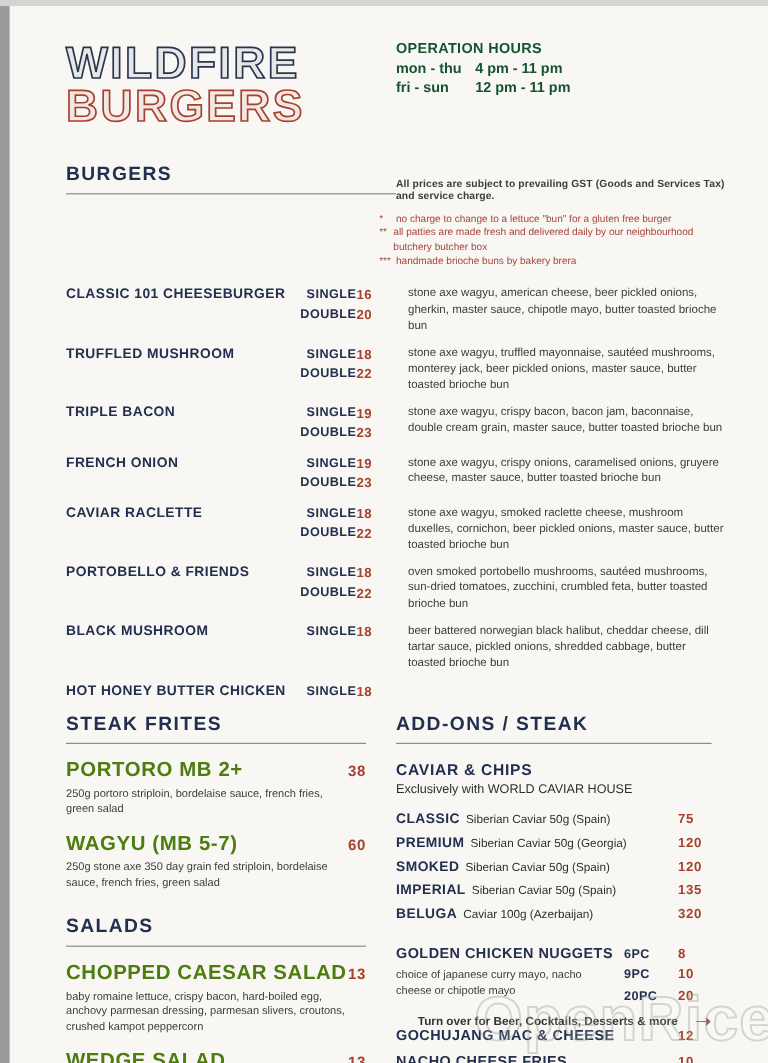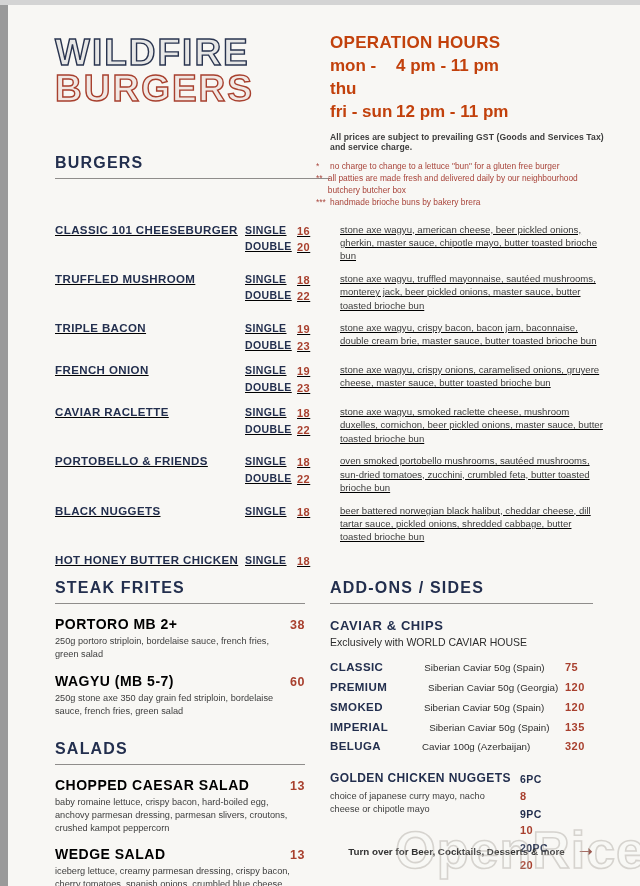--- a/index.html
+++ b/index.html
@@ -10,74 +10,74 @@
   .page { position:absolute; left:8px; top:5px; width:632px; height:881px;
     background:#f8f7f4; padding:26px 35px 0 47px; overflow:hidden; }
 
   
   .header { display:flex; align-items:flex-start; }
   .logo-block { width:275px; padding-top:6px; }
   .logo-l1 { font-weight:800; font-size:37px; line-height:0.88; letter-spacing:2px;
     color:rgba(35,47,78,0.08); -webkit-text-stroke:1.4px #29344f; }
   .logo-l2 { font-weight:800; font-size:37px; line-height:1.0; letter-spacing:2px;
     color:rgba(168,64,46,0.08); -webkit-text-stroke:1.4px #a8402e; }
-  .hours-block { padding-top:2px; font-size:17px; color:#c2410c; }
+  .hours-block { padding-top:2px; font-size:12px; color:#14532d; }
   .hours-title { font-weight:700; letter-spacing:0.3px; margin-bottom:2px; }
   .hours-row { display:flex; font-weight:600; line-height:1.35; }
   .hours-days { width:66px; }
 
   
   .top-grid { display:flex; margin-top:8px; }
   .top-left { width:275px; padding-top:22px; }
-  .top-right { flex:1; }
+  .top-right { flex:1;margin-top:33px; }
   .gst-note { font-size:8.6px; font-weight:700; color:#3c3c3c; margin-bottom:9px; letter-spacing:0.1px; }
   .footnote { display:flex; font-size:8.4px; color:#a8443a; line-height:1.42; }
   .footnote .mark { width:14px; margin-left:-14px; text-align:left; }
 
   
   .sec-head { font-weight:800; font-size:16px; letter-spacing:1.2px; color:#232f4e;
     border-bottom:1.5px solid #8f8d8b; padding-bottom:6px; }
 
   
   .burgers-list { margin-top:14px; }
-  .burger-row { display:grid; grid-template-columns:190px 88px 1fr; margin-bottom:9px;text-decoration:underline; }
+  .burger-row { display:grid; grid-template-columns:190px 88px 1fr; margin-bottom:9px; }
   .b-name { font-weight:800; font-size:11.5px; letter-spacing:0.4px; color:#232f4e; padding-top:1px; }
-  .size-row { display:flex; line-height:1.5; }
+  .size-row { display:flex; line-height:1.5;text-align:right; }
   .size-label { width:52px; font-weight:800; font-size:10.5px; letter-spacing:0.4px; color:#232f4e; }
   .price { font-weight:800; font-size:11px; letter-spacing:0.5px; color:#a8402e; }
   .b-desc { font-size:9.6px; color:#3d3d3d; line-height:1.4; padding-left:7px; }
 
   
   .lower { display:flex; margin-top:10px; }
   .col-left { width:250px; }
   .col-gap { width:25px; }
   .col-right { width:263px; }
 
   .plate-item { margin-top:12px; }
   .plate-line { display:flex; align-items:baseline; }
-  .plate-name { font-weight:800; font-size:14px; letter-spacing:0.5px; color:#000000; flex:1; }
+  .plate-name { font-weight:800; font-size:17px; letter-spacing:0.5px; color:#4d7c0f; flex:1; }
   .plate-price { font-weight:800; font-size:12.5px; letter-spacing:0.5px; color:#a8402e; }
   .plate-desc { font-size:9.2px; color:#3d3d3d; line-height:1.4; margin-top:3px; max-width:238px; }
   .sec-spacer { height:22px; }
 
   
   .caviar-title { font-weight:800; font-size:13px; letter-spacing:0.6px; color:#232f4e; margin-top:14px; }
   .caviar-sub { font-size:10.5px; color:#2e2e2e; margin-top:3px; }
   .caviar-list { margin-top:10px; }
   .cav-row { display:flex; align-items:baseline; line-height:1.72; }
   .cav-name { font-weight:800; font-size:11.5px; letter-spacing:0.4px; color:#232f4e; margin-right:5px; }
-  .cav-desc { font-size:9.8px; color:#2e2e2e;margin-left:36px; }
+  .cav-desc { font-size:9.8px; color:#2e2e2e; }
   .r-price { margin-left:auto; width:28px; font-weight:800; font-size:11px; letter-spacing:0.5px;
     color:#a8402e; text-align:left; flex-shrink:0; }
   .nuggets { display:flex; margin-top:14px; }
   .nug-left { width:190px; }
   .nug-name { font-weight:800; font-size:12px; letter-spacing:0.4px; color:#232f4e; }
   .nug-desc { font-size:9.2px; color:#3d3d3d; line-height:1.4; margin-top:5px; max-width:170px; }
   .nug-sizes { width:73px; }
-  .nug-size-row { display:flex; line-height:1.6;flex-direction:column; }
+  .nug-size-row { display:flex; line-height:1.6; }
   .nug-size-label { width:45px; font-weight:800; font-size:10.5px; letter-spacing:0.4px; color:#232f4e; }
   .nug-size-row .price { font-size:11px; }
   .sides-list { margin-top:13px; }
   .side-row { display:flex; align-items:baseline; line-height:1.8; }
   .side-name { font-weight:800; font-size:12px; letter-spacing:0.4px; color:#232f4e; flex:1; }
 
   
   .footer { position:absolute; right:47px; bottom:26px; display:flex; align-items:center; gap:14px; }
   .footer-text { font-size:9.8px; font-weight:700; color:#333; }
   .arrow-glyph { font-size:17px; color:#8c4136; line-height:1; }
@@ -168,21 +168,21 @@
         <div class="b-sizes">
           <div class="size-row">
               <span class="size-label">SINGLE</span>
               <span class="price">19</span>
             </div>
           <div class="size-row">
               <span class="size-label">DOUBLE</span>
               <span class="price">23</span>
             </div>
         </div>
-        <div class="b-desc">stone axe wagyu, crispy bacon, bacon jam, baconnaise, double cream brie, master sauce, butter toasted brioche bun</div>
+        <div class="b-desc">stone axe wagyu, crispy bacon, bacon jam, baconnaise, double cream grain, master sauce, butter toasted brioche bun</div>
       </div>
 
       <div class="burger-row">
         <div class="b-name">FRENCH ONION</div>
         <div class="b-sizes">
           <div class="size-row">
               <span class="size-label">SINGLE</span>
               <span class="price">19</span>
             </div>
           <div class="size-row">
@@ -217,21 +217,21 @@
             </div>
           <div class="size-row">
               <span class="size-label">DOUBLE</span>
               <span class="price">22</span>
             </div>
         </div>
         <div class="b-desc">oven smoked portobello mushrooms, sautéed mushrooms, sun-dried tomatoes, zucchini, crumbled feta, butter toasted brioche bun</div>
       </div>
 
       <div class="burger-row">
-        <div class="b-name">BLACK NUGGETS</div>
+        <div class="b-name">BLACK MUSHROOM</div>
         <div class="b-sizes">
           <div class="size-row">
               <span class="size-label">SINGLE</span>
               <span class="price">18</span>
             </div>
         </div>
         <div class="b-desc">beer battered norwegian black halibut, cheddar cheese, dill tartar sauce, pickled onions, shredded cabbage, butter toasted brioche bun</div>
       </div>
 
       <div class="burger-row">
@@ -283,21 +283,21 @@
             <span class="plate-price">13</span>
           </div>
           <div class="plate-desc">iceberg lettuce, creamy parmesan dressing, crispy bacon, cherry tomatoes, spanish onions, crumbled blue cheese, walnuts, crushed kampot pepper</div>
         </div>
 
       </div>
 
       <div class="col-gap"></div>
 
       <div class="col-right">
-        <div class="sec-head">ADD-ONS / SIDES</div>
+        <div class="sec-head">ADD-ONS / STEAK</div>
 
         <div class="caviar-title">CAVIAR &amp; CHIPS</div>
         <div class="caviar-sub">Exclusively with WORLD CAVIAR HOUSE</div>
 
         <div class="caviar-list">
           <div class="cav-row">
             <span class="cav-name">CLASSIC</span>
             <span class="cav-desc">Siberian Caviar 50g (Spain)</span>
             <span class="r-price">75</span>
           </div>

